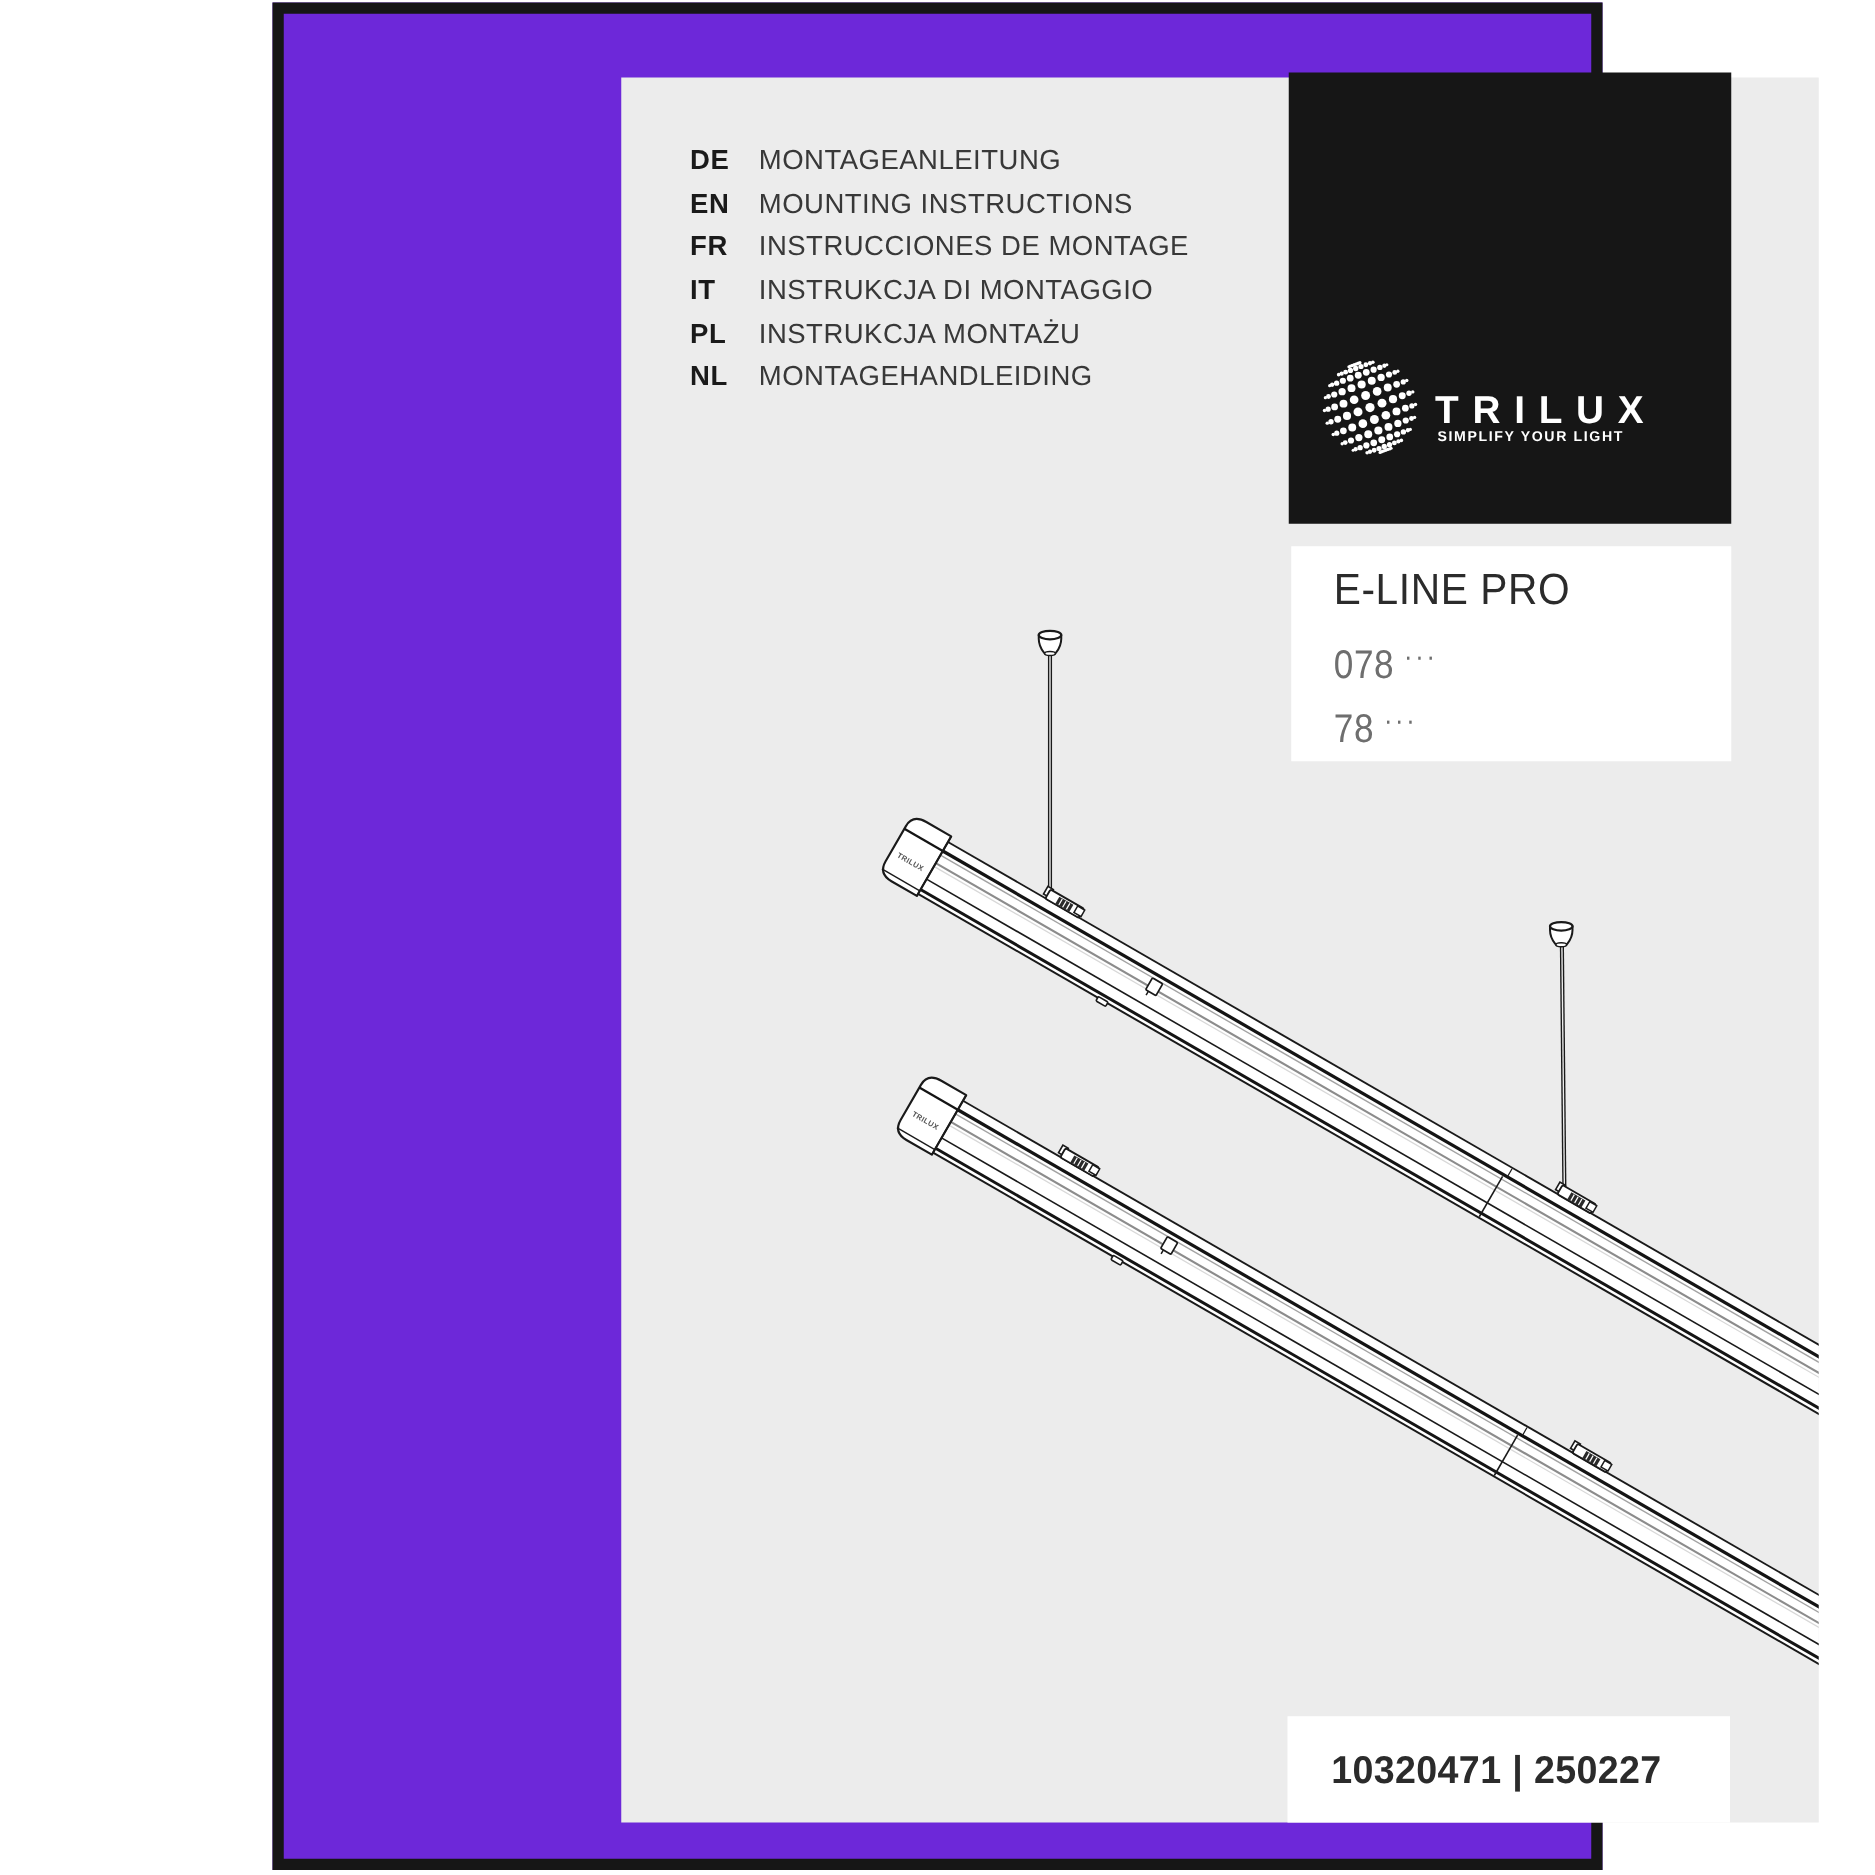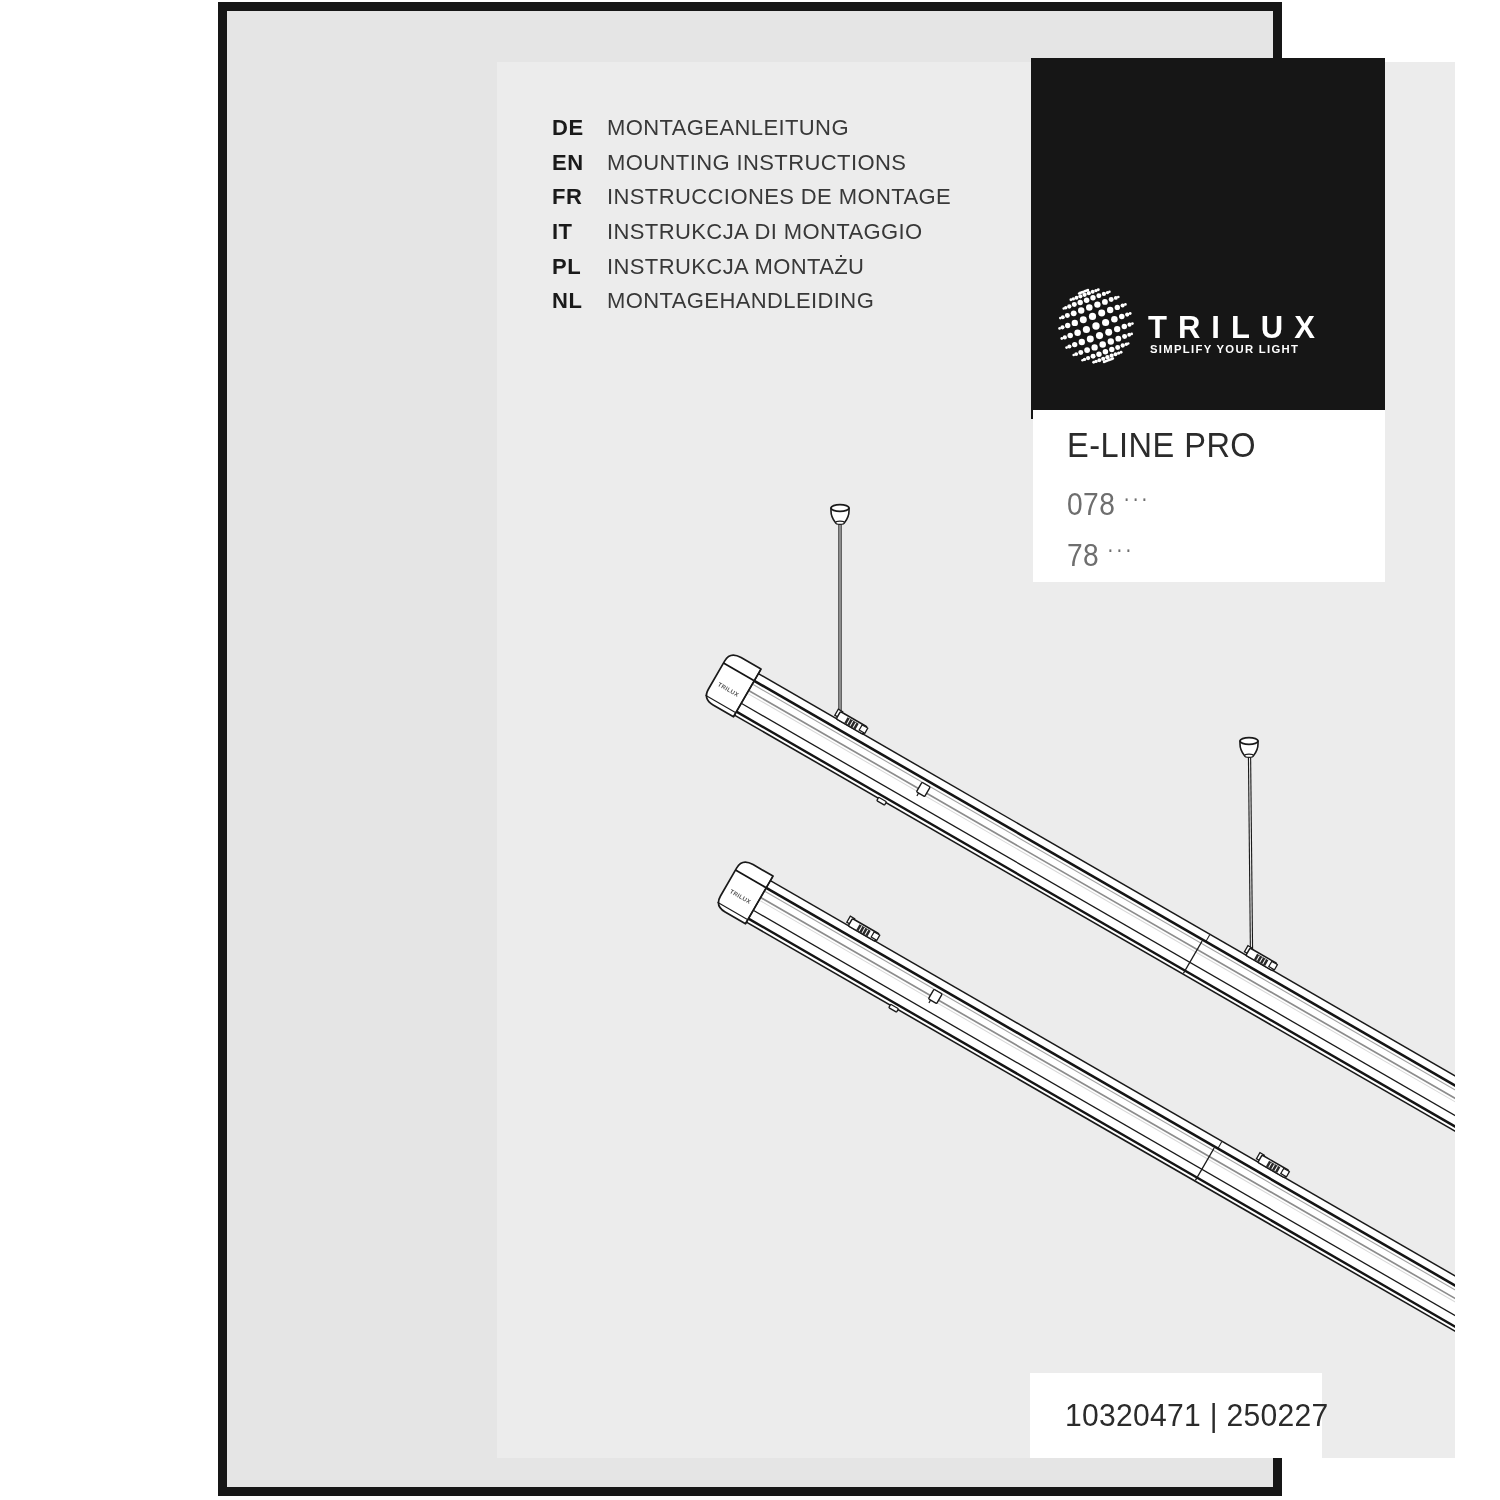--- a/index.html
+++ b/index.html
@@ -1,41 +1,41 @@
 <!DOCTYPE html>
 <html><head>
 <meta charset="utf-8">
 <style>
   html,body{margin:0;padding:0;background:#ffffff;}
   .stage{position:relative;width:1500px;height:1500px;background:#ffffff;overflow:hidden;
          font-family:"Liberation Sans", sans-serif;}
   .frame{position:absolute;left:218px;top:2px;width:1064px;height:1494px;
-         box-sizing:border-box;border:9px solid #161616;background:#e5e5e5;}
+         box-sizing:border-box;border:9px solid #161616;background:#6d28d9;}
   .content{position:absolute;left:270px;top:51px;width:958px;height:1396px;background:#ececec;}
   
   .drawing{position:absolute;left:0;top:0;width:958px;height:1396px;display:block;}
   
   .langs{position:absolute;left:55px;top:49px;}
   .lang-row{display:flex;height:34.6px;align-items:center;font-size:22px;color:#383838;}
   .lang-row .code{width:55px;font-weight:bold;color:#1a1a1a;letter-spacing:0.5px;}
   .lang-row .label{letter-spacing:0.4px;}
   
   .brand-panel{position:absolute;left:534px;top:-4px;width:354px;height:361px;background:#161616;}
   .brand-logo{position:absolute;left:16px;top:220px;width:334px;height:118px;}
   
-  .title-panel{position:absolute;left:536px;top:348px;width:352px;height:172px;background:#ffffff;
+  .title-panel{position:absolute;left:536px;top:375px;width:352px;height:172px;background:#ffffff;
                box-sizing:border-box;padding:15px 0 16px 34px;}
   .product-title{margin:0;font-size:35px;font-weight:400;color:#2b2b2b;letter-spacing:0.5px;
                  transform:scaleX(0.93);transform-origin:left center;white-space:nowrap;}
   .code-line{margin-top:11px;font-size:32px;color:#6e6e6e;letter-spacing:0.5px;
              transform:scaleX(0.88);transform-origin:left center;white-space:nowrap;line-height:34px;}
   .code-line:first-of-type{margin-top:16px;}
   .code-line .dots{font-size:0.72em;vertical-align:0.40em;letter-spacing:2.5px;margin-left:9px;}
   
-  .footer-panel{position:absolute;left:533px;top:1311px;width:292px;height:85px;background:#ffffff;}
+  .footer-panel{position:absolute;left:533px;top:1311px;width:354px;height:85px;background:#ffffff;font-weight:bold;}
   .footer-text{position:absolute;left:35px;top:0;height:85px;display:flex;align-items:center;
                font-size:31px;color:#2b2b2b;letter-spacing:0.3px;transform:scaleX(0.97);transform-origin:left center;}
   .footer-text span{white-space:pre;}
 </style>
 </head>
 <body>
 
 <div class="stage">
   <div class="frame">
     <div class="content">

